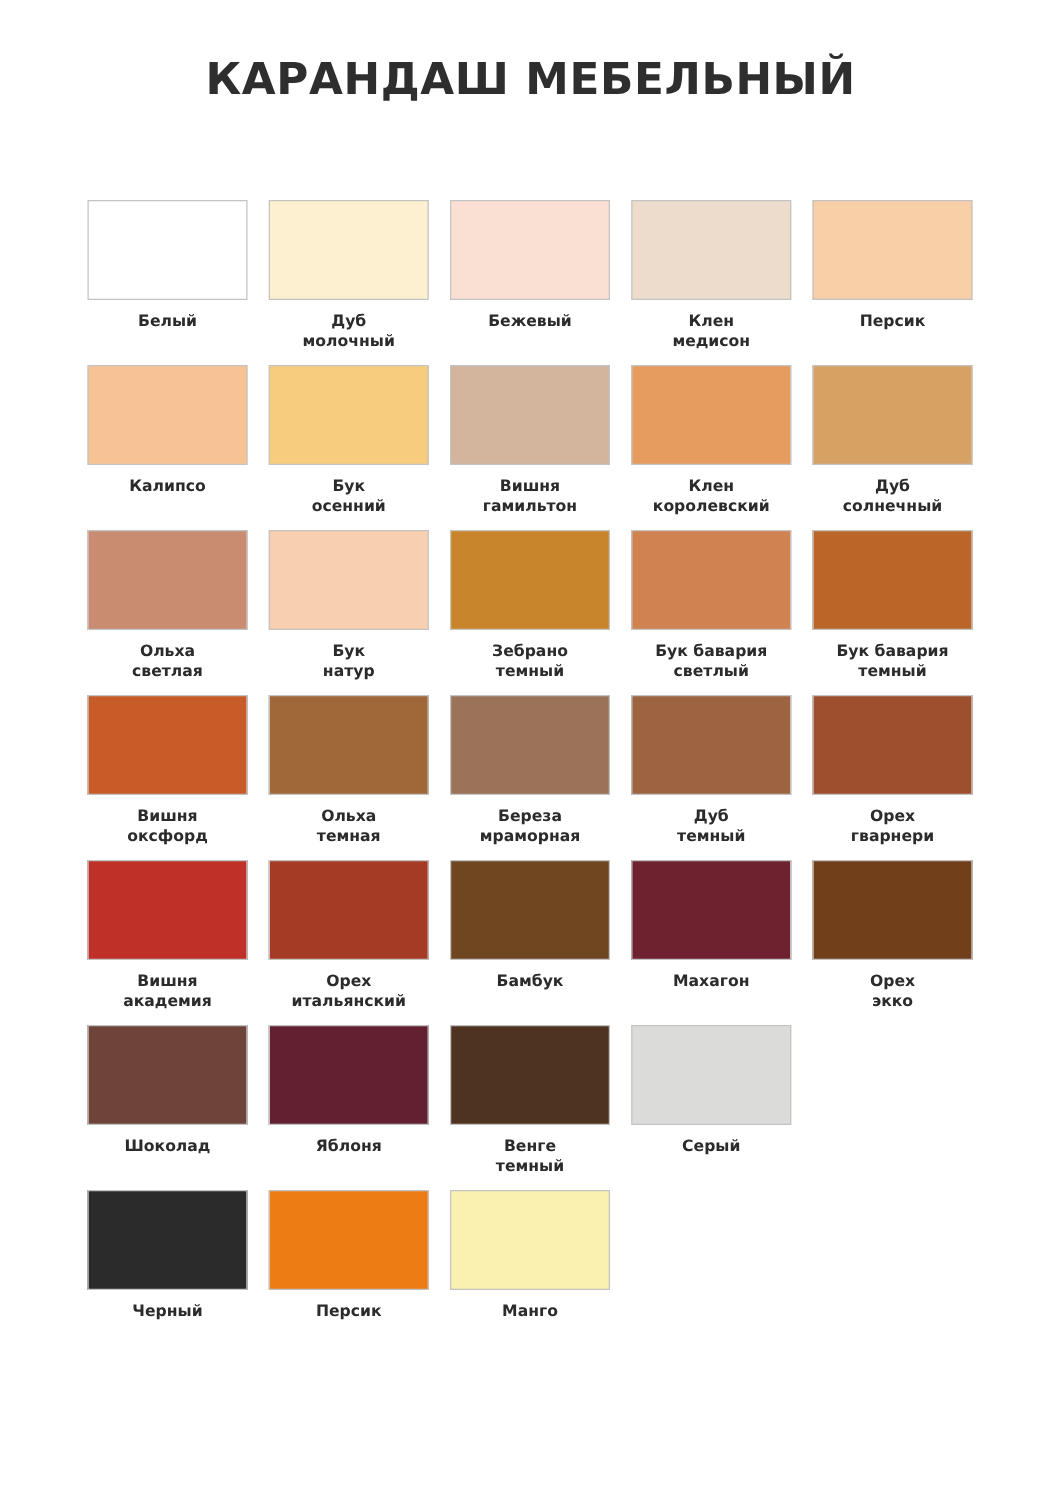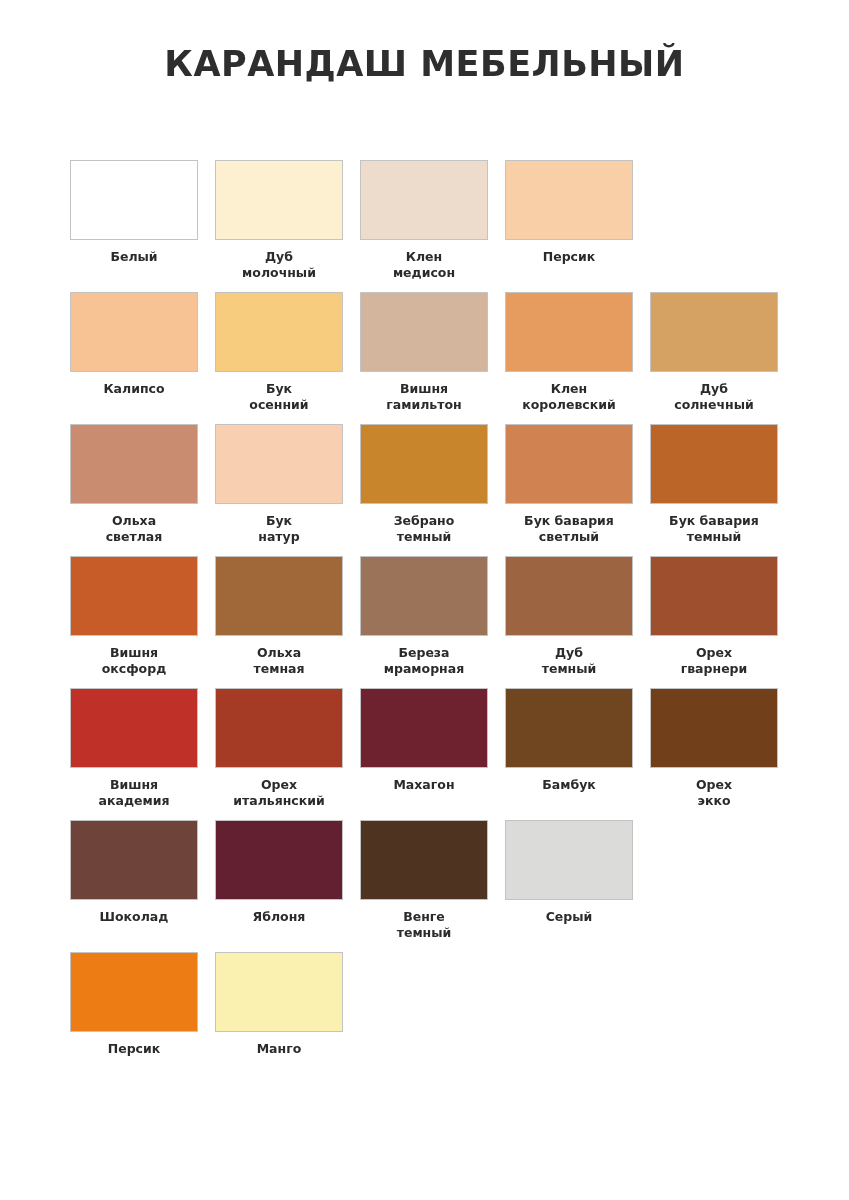--- a/index.html
+++ b/index.html
@@ -88,20 +88,24 @@
         <div class="swatch-cell">
           <div class="swatch-chip" style="background: rgb(255, 255, 255);"></div>
           <div class="swatch-label">Белый</div>
         </div>
         <div class="swatch-cell">
           <div class="swatch-chip" style="background: rgb(252, 240, 208);"></div>
           <div class="swatch-label">Дуб
 молочный</div>
         </div>
         <div class="swatch-cell">
+          <div class="swatch-chip" style="background: rgb(250, 223, 211);"></div>
+          <div class="swatch-label">Бежевый</div>
+        </div>
+        <div class="swatch-cell">
           <div class="swatch-chip" style="background: rgb(237, 220, 204);"></div>
           <div class="swatch-label">Клен
 медисон</div>
         </div>
         <div class="swatch-cell">
           <div class="swatch-chip" style="background: rgb(249, 207, 168);"></div>
           <div class="swatch-label">Персик</div>
         </div>
       </div>
       <div class="swatch-row">
@@ -189,26 +193,26 @@
           <div class="swatch-chip" style="background: rgb(190, 48, 40);"></div>
           <div class="swatch-label">Вишня
 академия</div>
         </div>
         <div class="swatch-cell">
           <div class="swatch-chip" style="background: rgb(166, 59, 37);"></div>
           <div class="swatch-label">Орех
 итальянский</div>
         </div>
         <div class="swatch-cell">
+          <div class="swatch-chip" style="background: rgb(111, 70, 32);"></div>
+          <div class="swatch-label">Бамбук</div>
+        </div>
+        <div class="swatch-cell">
           <div class="swatch-chip" style="background: rgb(110, 34, 48);"></div>
           <div class="swatch-label">Махагон</div>
-        </div>
-        <div class="swatch-cell">
-          <div class="swatch-chip" style="background: rgb(111, 70, 32);"></div>
-          <div class="swatch-label">Бамбук</div>
         </div>
         <div class="swatch-cell">
           <div class="swatch-chip" style="background: rgb(113, 63, 26);"></div>
           <div class="swatch-label">Орех
 экко</div>
         </div>
       </div>
       <div class="swatch-row">
         <div class="swatch-cell">
           <div class="swatch-chip" style="background: rgb(109, 67, 58);"></div>
@@ -223,20 +227,24 @@
           <div class="swatch-label">Венге
 темный</div>
         </div>
         <div class="swatch-cell">
           <div class="swatch-chip" style="background: rgb(219, 220, 218);"></div>
           <div class="swatch-label">Серый</div>
         </div>
       </div>
       <div class="swatch-row">
         <div class="swatch-cell">
+          <div class="swatch-chip" style="background: rgb(43, 43, 43);"></div>
+          <div class="swatch-label">Черный</div>
+        </div>
+        <div class="swatch-cell">
           <div class="swatch-chip" style="background: rgb(238, 124, 21);"></div>
           <div class="swatch-label">Персик</div>
         </div>
         <div class="swatch-cell">
           <div class="swatch-chip" style="background: rgb(250, 240, 175);"></div>
           <div class="swatch-label">Манго</div>
         </div>
       </div>
     </div>
 

